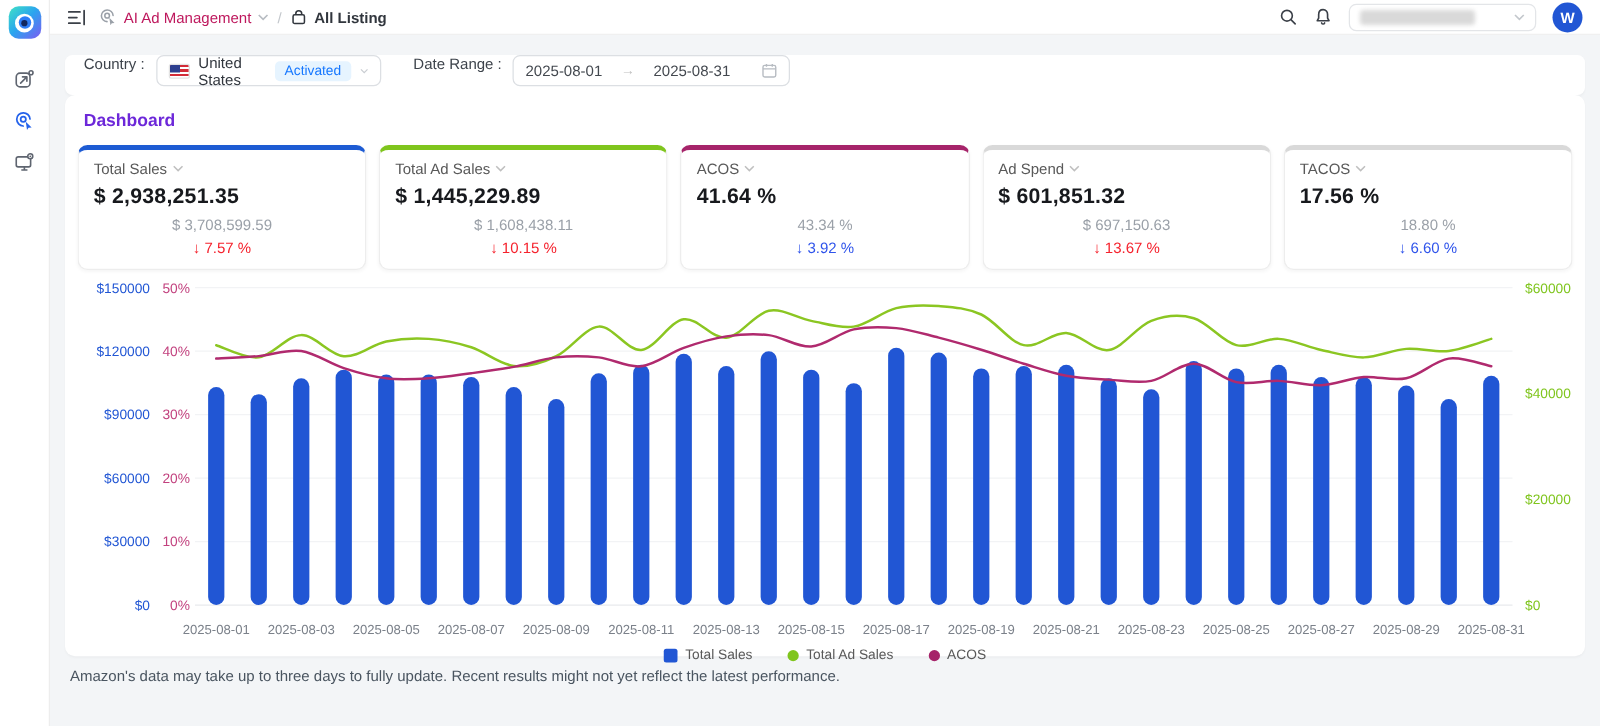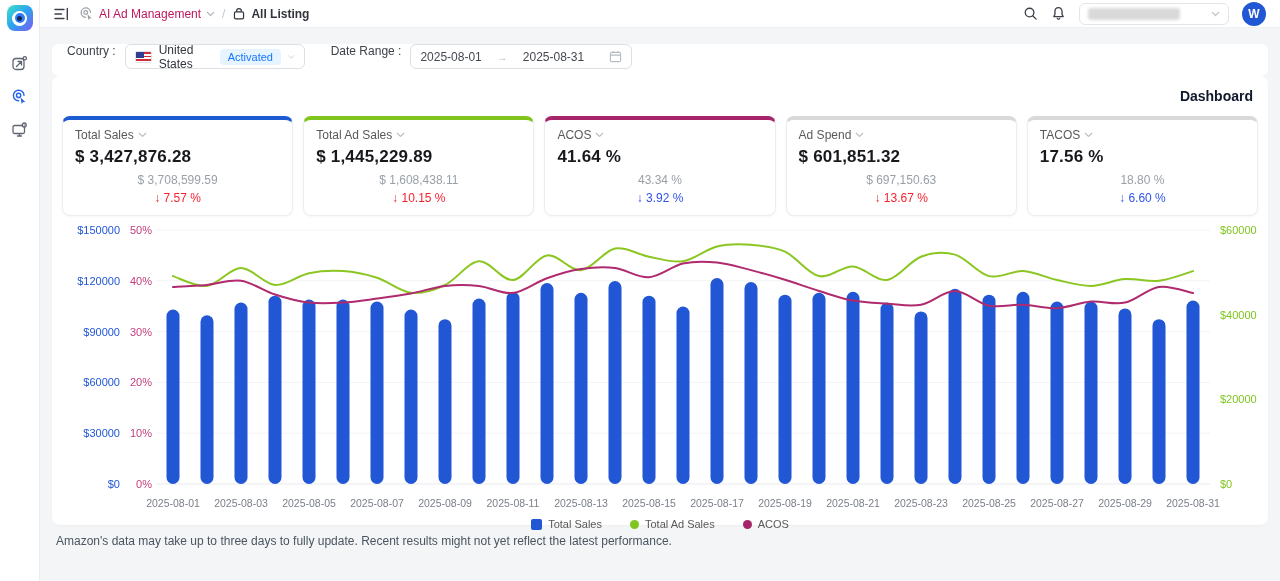--- a/index.html
+++ b/index.html
@@ -47,21 +47,21 @@
   .range-ctl .arrow { color:#bfbfbf; font-size:11px; margin:0 8px; }
   .range-ctl .cal { margin-left:auto; }
   .flag { width:17px; height:12px; border-radius:2px; overflow:hidden; position:relative; flex:0 0 auto;
     background:repeating-linear-gradient(#d22c38 0 1.8px,#fff 1.8px 3.6px); border:0.5px solid #e3e3e3;}
   .flag::after { content:""; position:absolute; left:0; top:0; width:8px; height:6.5px; background:#2d3f8f; }
 
   .notice { font-size:12px; color:#8b919a; margin:9px 3px 7px; }
 
   .dash-card { background:#fff; border-radius:8px; padding:12px 10px 8px; height:449px;
     box-shadow:0 1px 2px rgba(0,0,0,.03); }
-  .dash-title { font-size:14px; font-weight:700; color:#0f172a; margin:0 5px;text-align:right; }
+  .dash-title { font-size:14px; font-weight:700; color:#6d28d9; margin:0 5px; }
 
   .cards-row { display:flex; gap:10px; margin-top:12px; }
   .m-card { flex:1; background:#fff; border:1px solid #ededed; border-top:4px solid #d9d9d9;
     border-radius:8px; padding:8px 12px 10px; box-shadow:0 1px 3px rgba(0,0,0,.04); }
   .m-label { font-size:12px; color:#595959; display:flex; align-items:center; gap:4px; }
   .m-value { font-size:17px; font-weight:700; color:#17191d; margin:5px 0 6px; letter-spacing:.2px; }
   .m-sub { font-size:12px; color:#9aa0a8; display:flex; align-items:center; gap:4px;flex-direction:column; }
 
   .chart-wrap { margin-top:6px; }
   .chart-svg { display:block; width:100%; height:auto; }
@@ -194,21 +194,21 @@
 
     <div class="cards-row">
 
       <div class="m-card" style="border-top-color: rgb(29, 91, 211);">
         <div class="m-label">
           <span>Total Sales</span>
           <svg class="icon" width="9" height="6" viewBox="0 0 9 6" fill="none" stroke="#bfbfbf" stroke-width="1.2">
               <path d="M1 1 L4.5 4.5 L8 1"></path>
             </svg>
         </div>
-        <div class="m-value">$ 3,427,876.28</div>
+        <div class="m-value">$ 2,938,251.35</div>
         <div class="m-sub">
           <span>$ 3,708,599.59</span>
           <span class="chg" style="color: rgb(245, 34, 45);"><span>↓</span> <span>7.57 %</span></span>
         </div>
       </div>
       <div class="m-card" style="border-top-color: rgb(127, 197, 29);">
         <div class="m-label">
           <span>Total Ad Sales</span>
           <svg class="icon" width="9" height="6" viewBox="0 0 9 6" fill="none" stroke="#bfbfbf" stroke-width="1.2">
               <path d="M1 1 L4.5 4.5 L8 1"></path>

